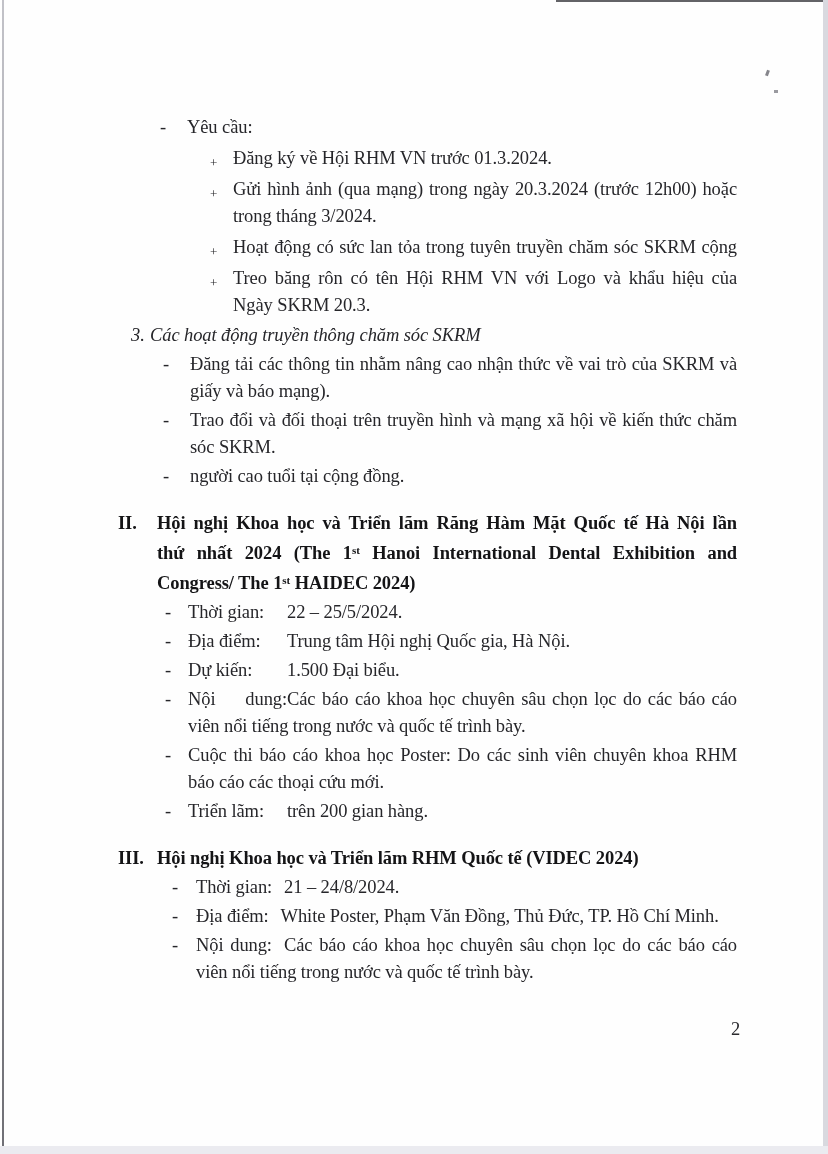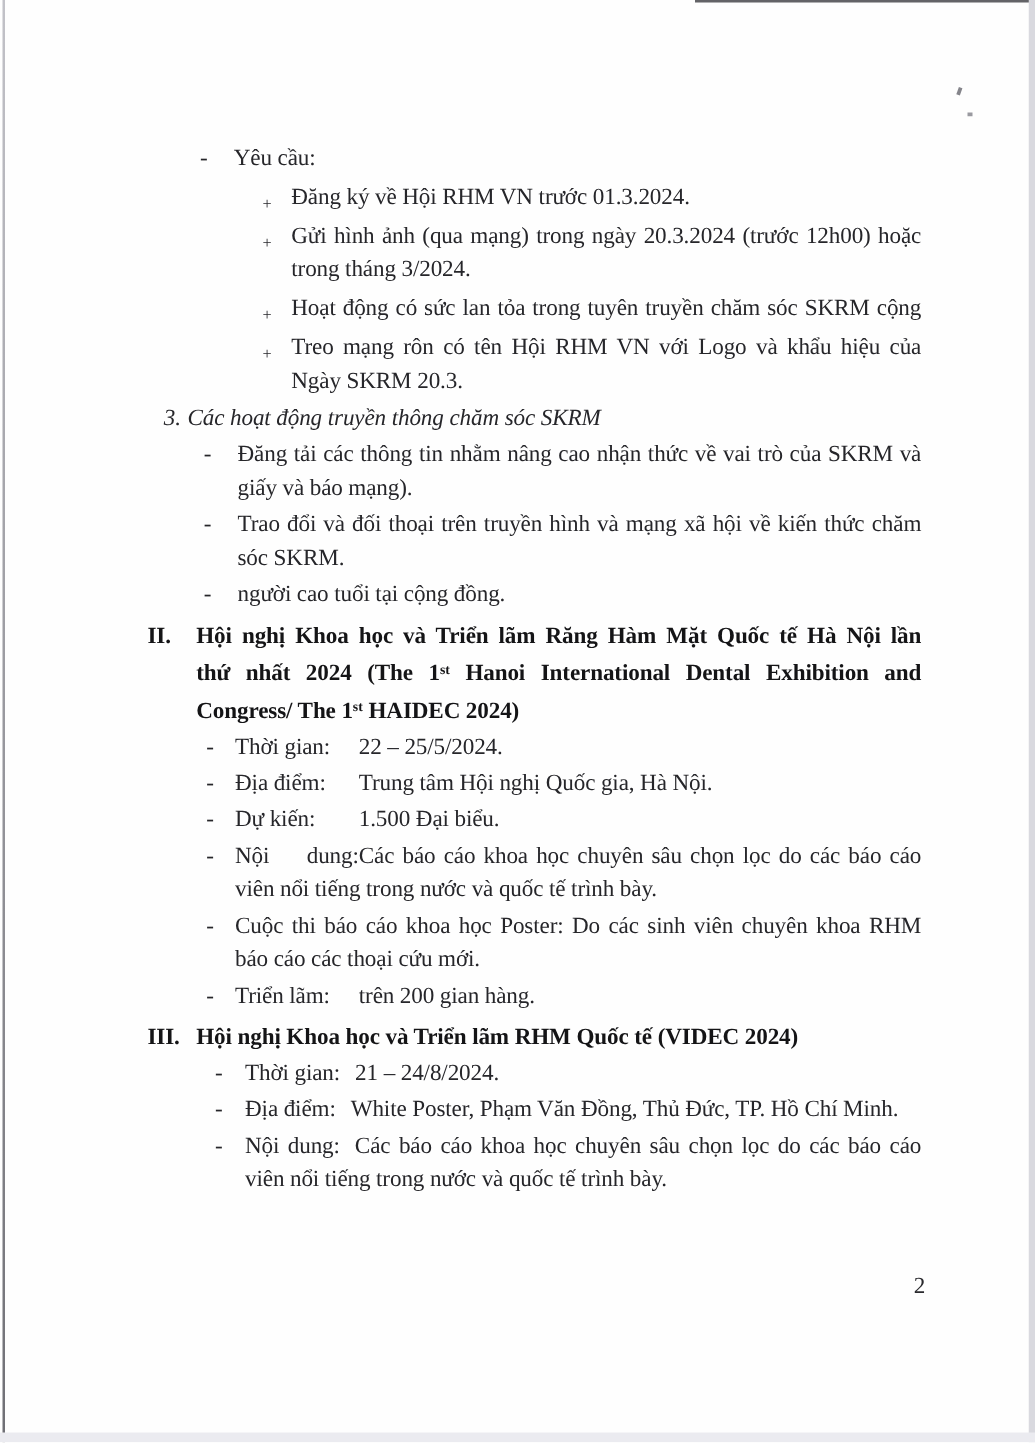--- a/index.html
+++ b/index.html
@@ -39,21 +39,21 @@
 
   
   .h-item3 { margin-left:150px; margin-top:3px; font-style:italic; }
   .h-item3 .marker { left:-19px; }
 
   
   .b-point { margin-left:190px; }
   .b-point .marker { left:-27px; }
 
   
-  .h-sec { margin-left:157px; margin-top:6px; font-weight:bold; color:#141416; }
+  .h-sec { margin-left:157px; margin-top:20px; font-weight:bold; color:#141416; }
   .h-sec .marker { left:-39px; font-weight:bold; }
   .sup { font-size:11px; vertical-align:5px; letter-spacing:0; }
 
   
   .b-ii { margin-left:188px; }
   .b-ii .marker { left:-23px; }
   .lbl { display:inline-block; width:99px; }
 
   
   .b-iii { margin-left:196px; }
@@ -87,21 +87,21 @@
       <span class="marker">+</span>
       <div class="fill">Gửi hình ảnh (qua mạng) trong ngày 20.3.2024 (trước 12h00) hoặc</div>
       <div>trong tháng 3/2024.</div>
     </div>
     <div class="li b-plus">
       <span class="marker">+</span>
       <div class="fill">Hoạt động có sức lan tỏa trong tuyên truyền chăm sóc SKRM cộng</div>
     </div>
     <div class="li b-plus">
       <span class="marker">+</span>
-      <div class="fill">Treo mạng rôn có tên Hội RHM VN với Logo và khẩu hiệu của</div>
+      <div class="fill">Treo băng rôn có tên Hội RHM VN với Logo và khẩu hiệu của</div>
       <div>Ngày SKRM 20.3.</div>
     </div>
 
     <div class="li h-item3">
       <span class="marker">3.</span><span>Các hoạt động truyền thông chăm sóc SKRM</span>
     </div>
 
     <div class="li b-point">
       <span class="marker">-</span>
       <div class="fill">Đăng tải các thông tin nhằm nâng cao nhận thức về vai trò của SKRM và</div>

